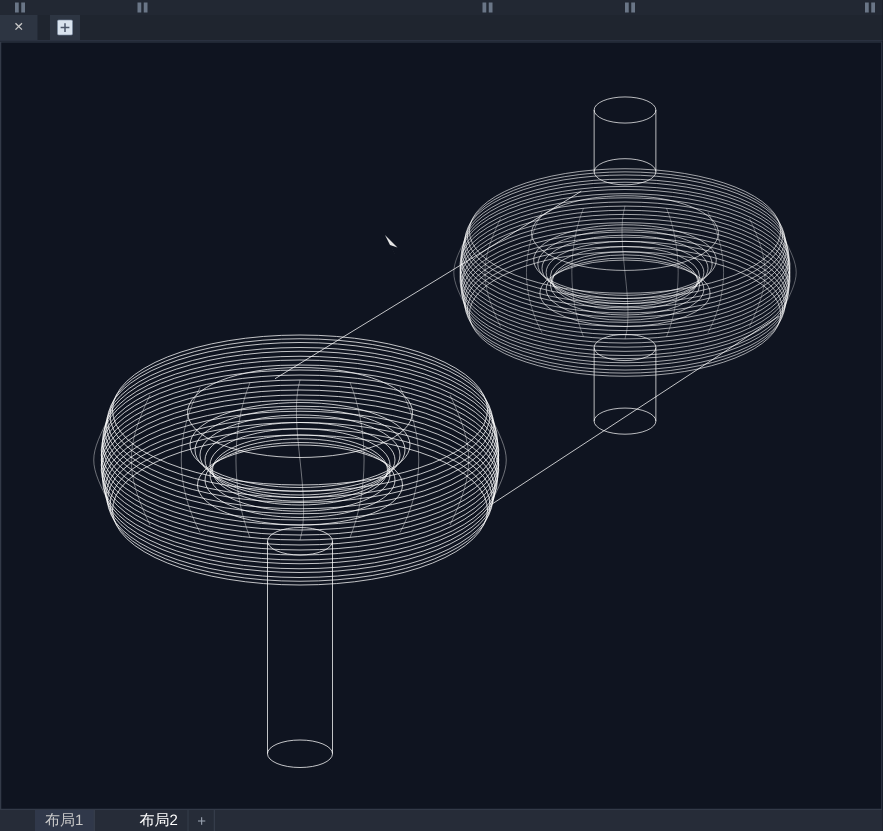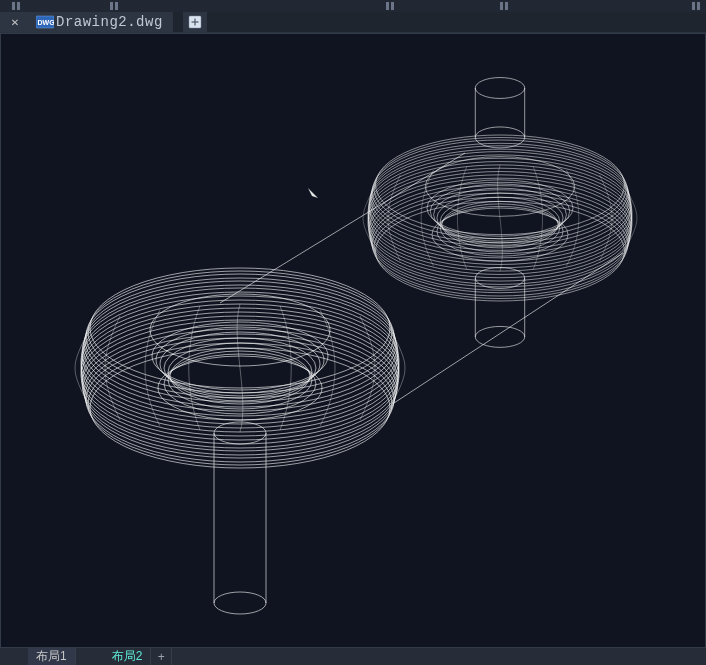--- a/index.html
+++ b/index.html
@@ -132,21 +132,21 @@
   }
   .layout-tab {
     padding: 0 8px;
     display: flex;
     align-items: center;
     border-right: 1px solid #353c4a;
     color: #c8c8c8;
     background: #30384a;
     margin-left: 28px;
   }
-  .layout-tab.inactive { background: #262c38; color: #5eead4; }
+  .layout-tab.inactive { background: #262c38; color: #ffffff; }
   .add-layout {
     width: 20px;
     display: flex;
     align-items: center;
     justify-content: center;
     background: #262c38;
     border-right: 1px solid #353c4a;
     color: #9aa3b0;
   }
 </style>
@@ -171,29 +171,20 @@
       <span></span>
     </div>
   <div class="sep-group" style="left:692px;">
       <span></span>
       <span></span>
     </div>
 </div>
 
 <div class="doc-tab-bar">
   <div class="close-btn" title="Close"></div>
-  <div class="doc-tab">
-    <span class="dwg-icon">
-      <svg viewBox="0 0 18 14">
-        <rect x="0" y="1" width="18" height="12" rx="1" fill="#2f67b8" stroke="#6fa5e6" stroke-width="0.5"></rect>
-        <text x="1.5" y="10" font-size="7" fill="#fff" font-family="Arial" font-weight="bold">DWG</text>
-      </svg>
-    </span>
-    <span class="file-name">Drawing2.dwg</span>
-  </div>
   <div class="new-tab-btn" title="New Drawing">
     <svg viewBox="0 0 14 14">
       <rect x="1" y="1" width="12" height="12" rx="1" fill="#d9e3ee" stroke="#7a8aa0" stroke-width="0.5"></rect>
       <line x1="7" y1="3.5" x2="7" y2="10.5" stroke="#4a5568" stroke-width="1.2"></line>
       <line x1="3.5" y1="7" x2="10.5" y2="7" stroke="#4a5568" stroke-width="1.2"></line>
     </svg>
   </div>
 </div>
 
 <div class="viewport">

